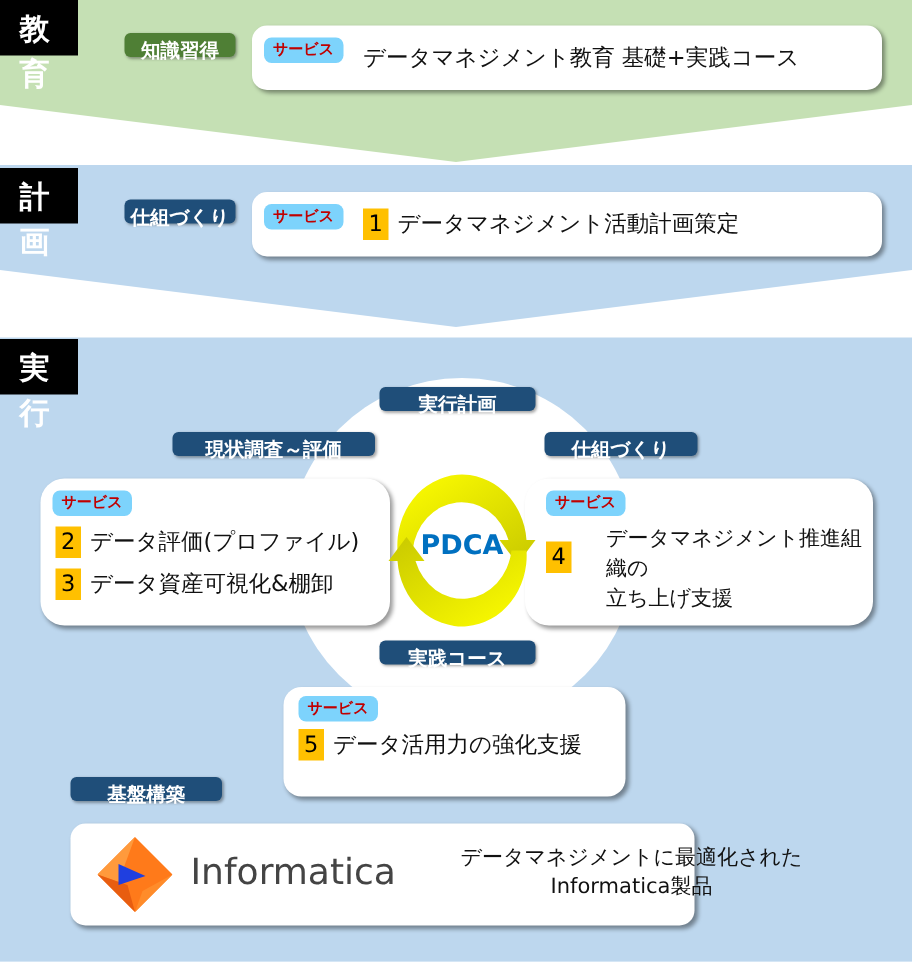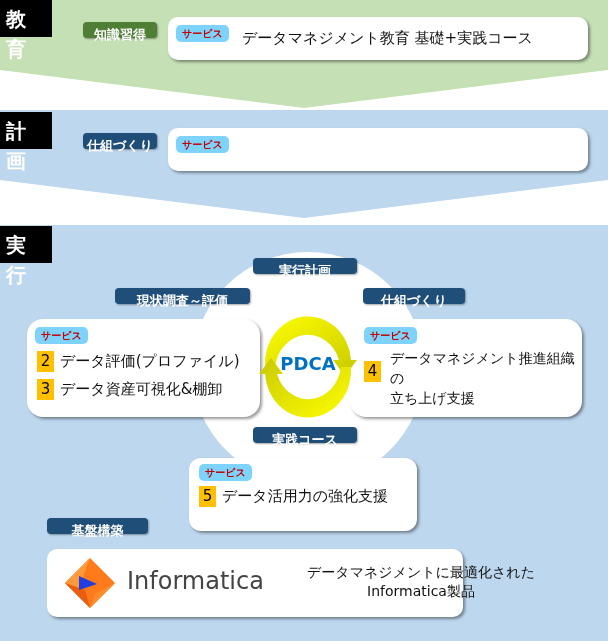--- a/index.html
+++ b/index.html
@@ -1,19 +1,19 @@
 <!DOCTYPE html>
 <html><head>
 <meta charset="utf-8">
 <style>
   * { box-sizing: border-box; margin: 0; padding: 0; }
   body { width: 608px; height: 641px; background: #ffffff; font-family: "DejaVu Sans", "Liberation Sans", sans-serif; position: relative; overflow: hidden; }
   .abs { position: absolute; }
   .band { position: absolute; left: 0; width: 608px; }
-  .phase-label { position: absolute; left: 0; background: #000; color: #fff; font-size: 20px; font-weight: bold; letter-spacing: 6px; padding: 4px 6px 4px 6px; width: 52px; height: 37px; line-height: 30px; }
+  .phase-label { position: absolute; left: 0; background: #000; color: #fff; font-size: 20px; font-weight: bold; letter-spacing: 6px; padding: 4px 6px 4px 6px; width: 52px; height: 37px; line-height: 30px; text-align: center; }
   .cat { position: absolute; color: #fff; font-size: 13px; font-weight: bold; border-radius: 4px; text-align: center; line-height: 26px; height: 16px; box-shadow: 1px 1px 2px rgba(0,0,0,0.35); }
   .cat.green { background: #4f7f35; }
   .cat.navy { background: #1f4e79; }
   .card { position: absolute; background: #fff; border-radius: 10px; box-shadow: 2px 2px 3px rgba(0,0,0,0.4); }
   .svc { display: inline-block; background: #7dd3fc; color: #c00000; font-size: 10px; font-weight: bold; border-radius: 5px; padding: 1px 6px; height: 17px; line-height: 15px; text-align: right; }
   .num { display: inline-block; background: #ffc000; color: #000; font-size: 15px; width: 17px; height: 21px; line-height: 21px; text-align: center; margin-right: 6px; vertical-align: middle; }
   .txt { font-size: 15px; color: #111; vertical-align: middle; }
 </style>
 </head>
 <body>
@@ -32,20 +32,23 @@
 
 <div class="band" style="top:110px;height:108px;">
   <svg width="608" height="108" style="position:absolute;left:0;top:0">
     <polygon points="0,0 608,0 608,70 304,108 0,70" fill="#bdd7ee"></polygon>
   </svg>
 </div>
 <div class="phase-label" style="top:112px;">計画</div>
 <div class="cat navy" style="left:83px;top:133px;width:74px;">仕組づくり</div>
 <div class="card" style="left:168px;top:128px;width:420px;height:43px;">
   <span class="svc abs" style="left:8px;top:8px;">サービス</span>
+  <span class="abs" style="left:74px;top:11px;">
+    <span class="num">1</span><span class="txt">データマネジメント活動計画策定</span>
+  </span>
 </div>
 
 <div class="band" style="top:225px;height:416px;background:#bdd7ee;"></div>
 <div class="phase-label" style="top:226px;">実行</div>
 
 <div class="abs" style="left:192px;top:252px;width:232px;height:232px;border-radius:50%;background:#fff;"></div>
 
 <div class="cat navy" style="left:253px;top:258px;width:104px;">実行計画</div>
 <div class="cat navy" style="left:115px;top:288px;width:135px;">現状調査～評価</div>
 <div class="cat navy" style="left:363px;top:288px;width:102px;">仕組づくり</div>
@@ -57,21 +60,21 @@
     <span class="num">2</span><span class="txt">データ評価(プロファイル)</span>
   </div>
   <div class="abs" style="left:10px;top:60px;">
     <span class="num">3</span><span class="txt">データ資産可視化&amp;棚卸</span>
   </div>
 </div>
 
 <div class="card" style="left:350px;top:319px;width:232px;height:98px;border-radius:16px;">
   <span class="svc abs" style="left:14px;top:8px;">サービス</span>
   <span class="num abs" style="left:14px;top:42px;">4</span>
-  <div class="abs txt" style="left:40px;top:30px;line-height:20px;font-size:14px;font-family:Liberation Serif, serif;">
+  <div class="abs txt" style="left:54px;top:30px;line-height:20px;font-size:14px;">
     <div>データマネジメント推進組織の</div>
     <div>立ち上げ支援</div>
   </div>
 </div>
 
 <svg class="abs" width="110" height="110" style="left:253px;top:312px;">
   <defs>
     <linearGradient id="g1" x1="0" y1="0" x2="1" y2="1">
       <stop offset="0" stop-color="#ffff00"></stop>
         <stop offset="1" stop-color="#c8c800"></stop>

